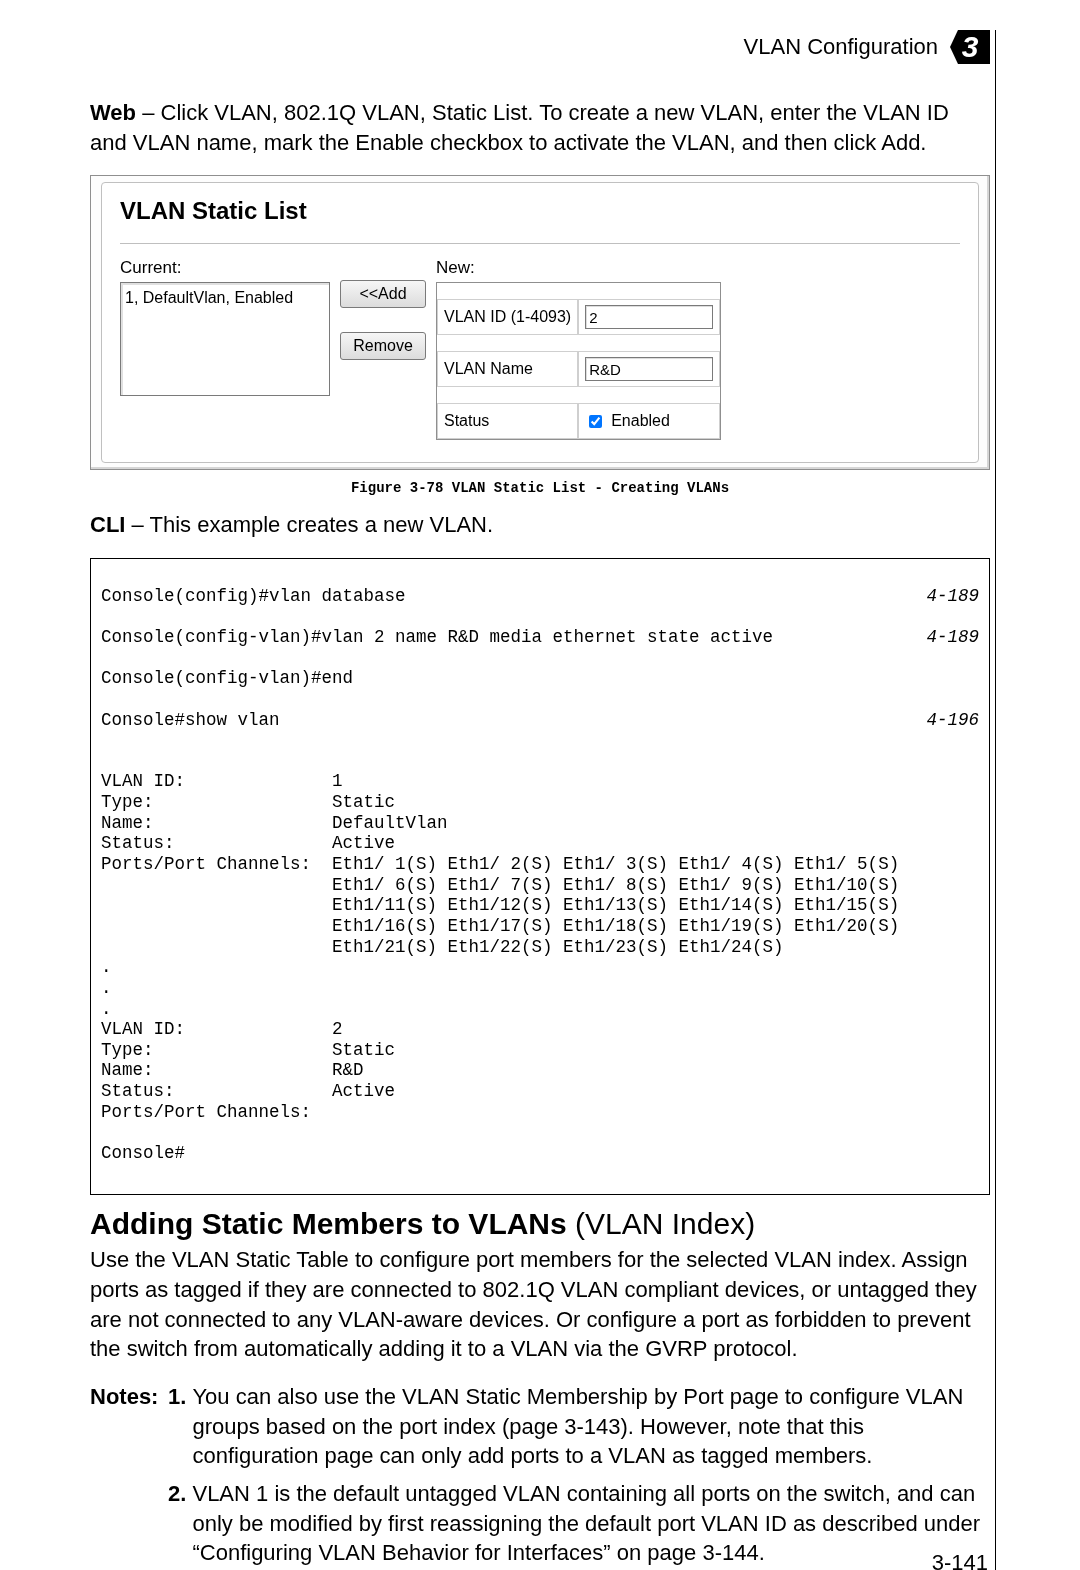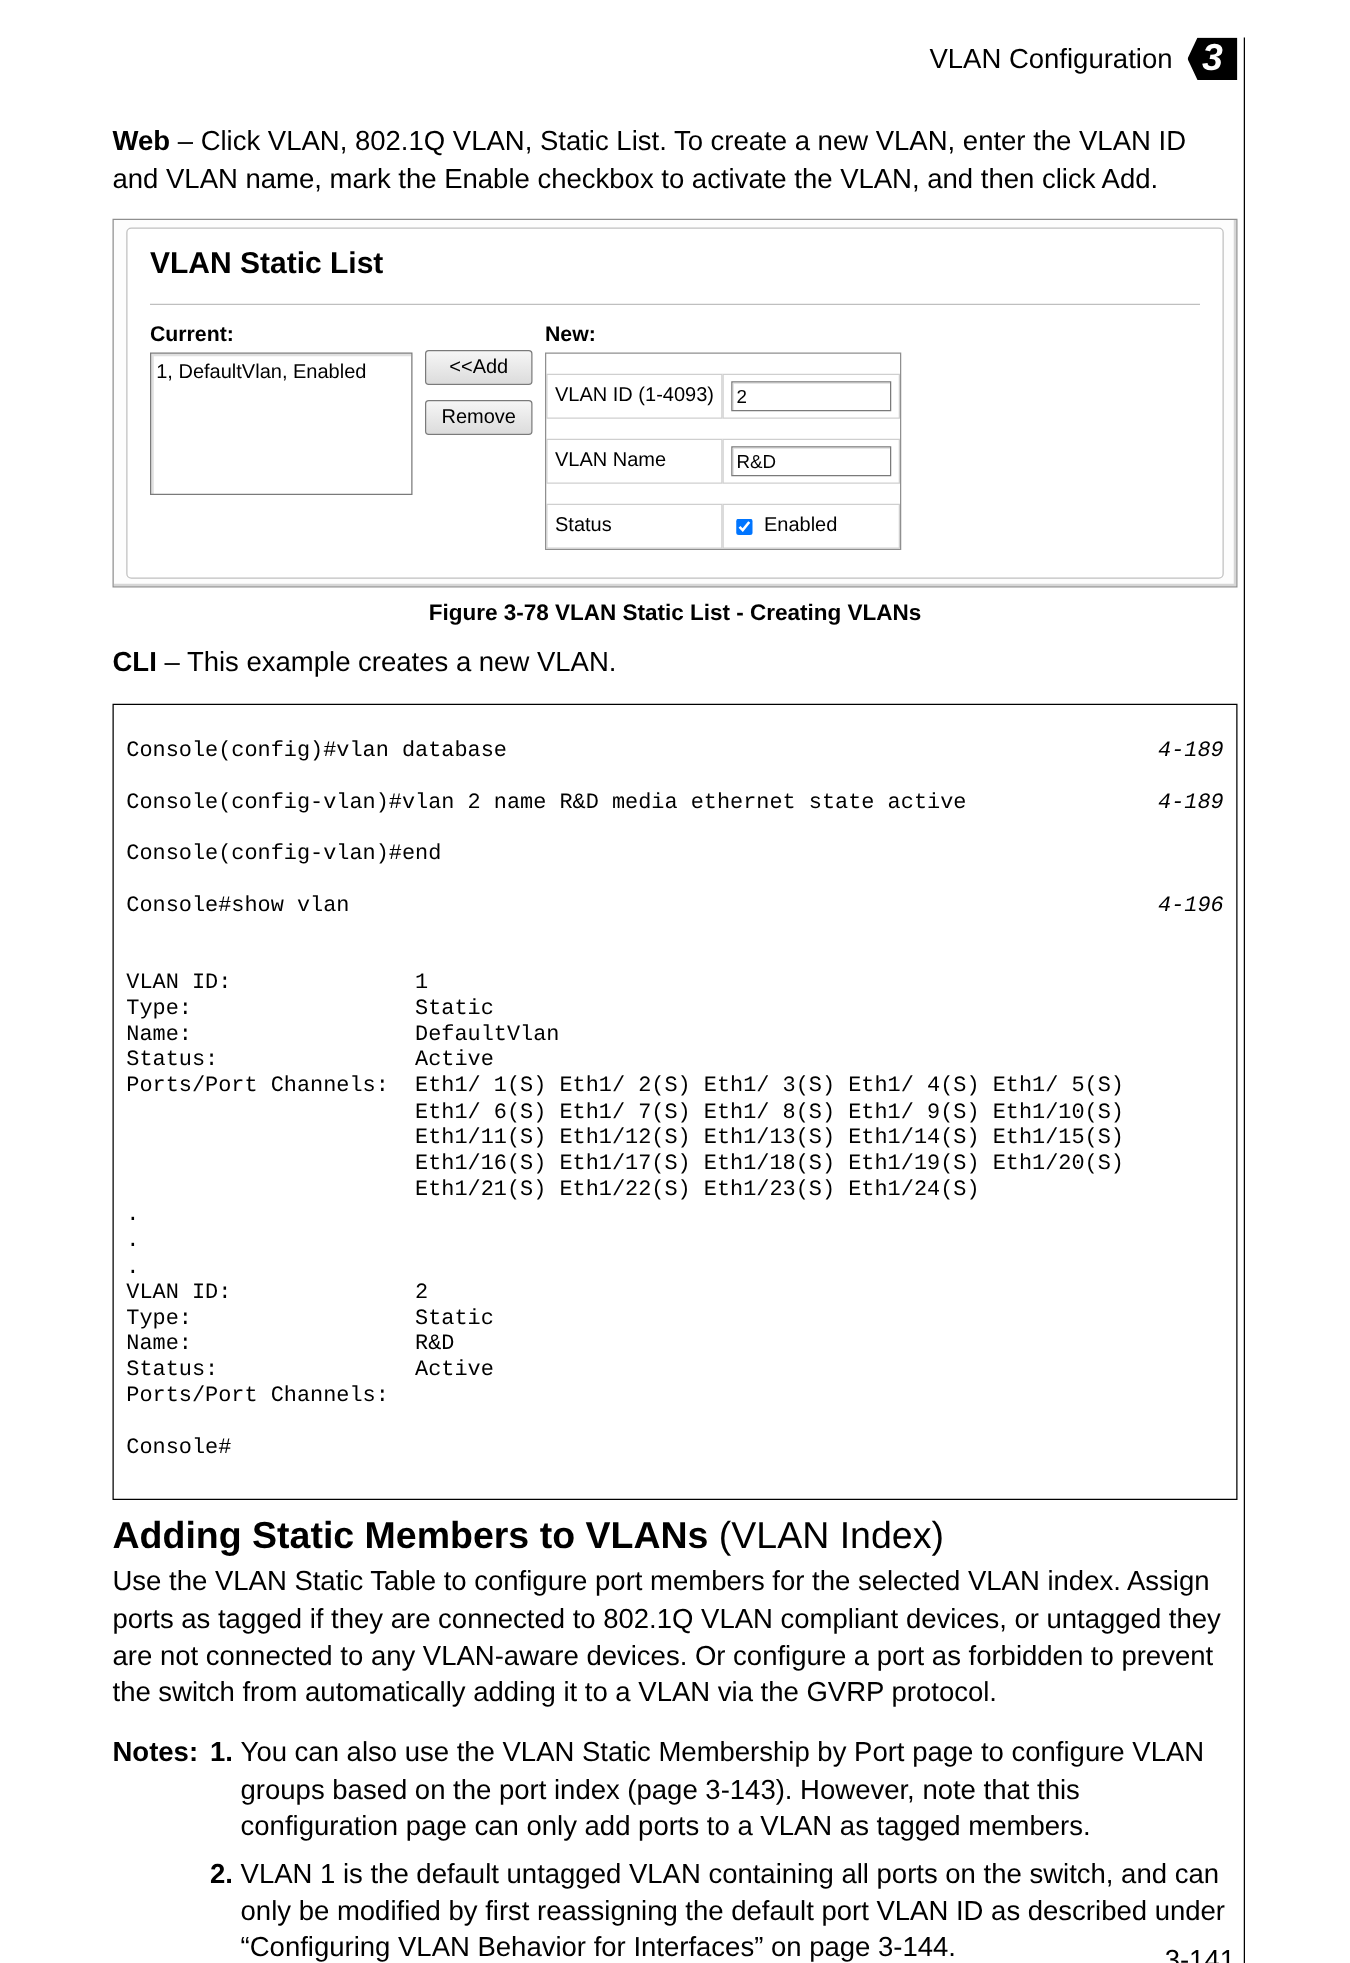--- a/index.html
+++ b/index.html
@@ -79,34 +79,34 @@
     border: 0;
     border-top: 1px solid #bfbfbf;
     margin: 0 0 14px 0;
   }
   .cols {
     display: flex;
     align-items: flex-start;
     gap: 10px;
     font-size: 17px;
   }
-  .col-label { font-weight: 700; margin-bottom: 4px; }
+  .col-label { font-weight: 400; margin-bottom: 4px; }
   .listbox {
     width: 200px;
     height: 100px;
     border: 1px solid #7a7a7a;
     box-shadow: inset 2px 2px 0 #e0e0e0;
     padding: 6px 4px;
     font-size: 16px;
     background: #fff;
   }
   .btncol {
     display: flex;
     flex-direction: column;
-    gap: 12px;
+    gap: 24px;
     margin-top: 22px;
   }
   .winbtn {
     width: 86px;
     height: 28px;
     font-size: 16px;
     background: linear-gradient(#f6f6f6, #dcdcdc);
     border: 1px solid #7a7a7a;
     border-radius: 3px;
     cursor: pointer;
@@ -134,22 +134,23 @@
     padding: 1px 3px;
   }
   .chk {
     display: inline-flex;
     align-items: center;
     gap: 6px;
   }
   .figcap {
     text-align: center;
     font-weight: 700;
-    font-size: 18px;
+    font-size: 14px;
     margin: 6px 0 14px 0;
+    font-family: Liberation Mono, monospace;
   }
 
   
   .cli-box {
     border: 1px solid #000;
     padding: 6px 10px 10px 10px;
     font-family: "Courier New", monospace;
     font-size: 17.5px;
     line-height: 1.18;
     white-space: pre;

